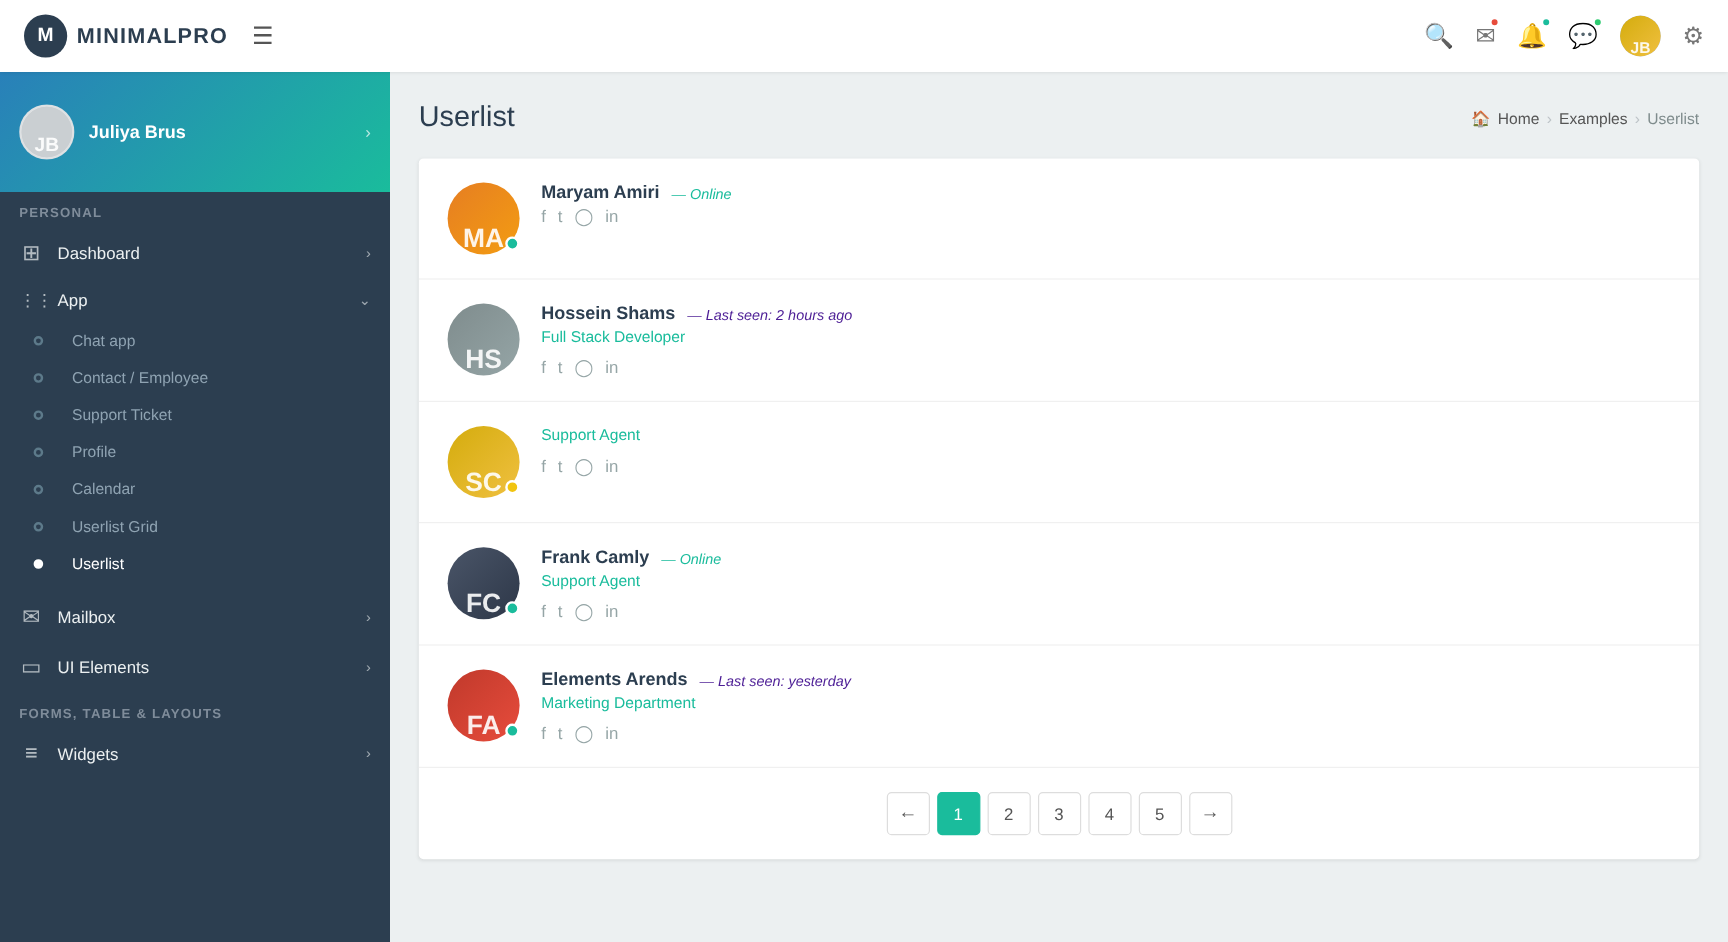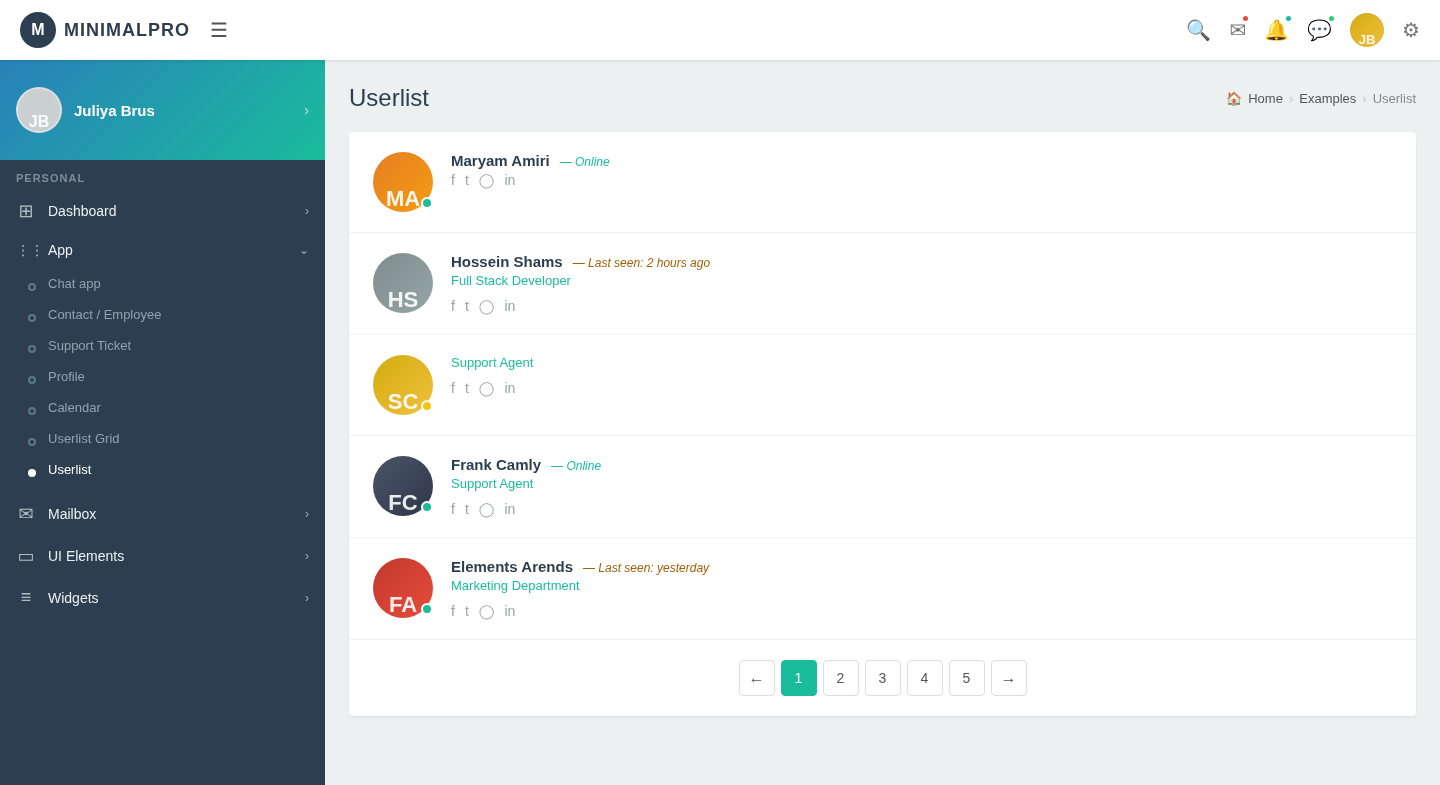--- a/index.html
+++ b/index.html
@@ -88,21 +88,21 @@
     .nav-chevron { font-size: 12px; opacity: 0.6; }
 
     .nav-parent {
       display: flex; align-items: center; gap: 12px;
       padding: 10px 16px; cursor: pointer; color: #ecf0f1;
       font-size: 14px; font-weight: 500; transition: background 0.15s;
     }
     .nav-parent .nav-icon { font-size: 18px; color: #ecf0f1; }
 
     .nav-sub-item {
-      display: flex; align-items: flex-end; gap: 12px;
+      display: flex; align-items: center; gap: 24px;
       padding: 8px 16px 8px 28px; cursor: pointer; color: #8fa3b2;
       font-size: 13px; transition: background 0.15s;
     }
     .nav-sub-item.active { color: #fff; }
     .sub-dot {
       width: 8px; height: 8px; border-radius: 50%;
       border: 2px solid #5d7a8a; flex-shrink: 0;
     }
     .sub-dot.active-dot {
       border-color: #fff; background: #fff;
@@ -151,21 +151,21 @@
       width: 12px; height: 12px; border-radius: 50%;
       border: 2px solid #fff;
     }
     .status-dot.online { background: #1abc9c; }
     .status-dot.yellow { background: #f1c40f; }
     .status-dot.teal { background: #1abc9c; }
 
     .user-info { flex: 1; }
     .user-name-row { display: flex; align-items: flex-end; gap: 10px; margin-bottom: 3px; }
     .user-fullname { font-size: 15px; font-weight: 600; color: #2c3e50; }
-    .user-status-text { font-size: 12px; color: #a16207; font-style: italic; }
+    .user-status-text { font-size: 12px; color: #4c1d95; font-style: italic; }
     .user-status-text.online { color: #1abc9c; }
     .user-role { font-size: 13px; color: #1abc9c; margin-bottom: 10px; }
     .social-icons { display: flex; gap: 10px; }
     .social-icon { font-size: 14px; color: #95a5a6; cursor: pointer; }
 
     
     .pagination-area {
       display: flex; justify-content: center; align-items: center;
       padding: 20px; gap: 6px;
     }
@@ -293,20 +293,21 @@
       <span class="nav-label">Mailbox</span>
       <span class="nav-chevron">›</span>
     </div>
 
     <div class="nav-parent">
       <span class="nav-icon">▭</span>
       <span class="nav-label">UI Elements</span>
       <span class="nav-chevron">›</span>
     </div>
 
+    <div class="section-label">FORMS, TABLE &amp; LAYOUTS</div>
 
     <div class="nav-parent">
       <span class="nav-icon">≡</span>
       <span class="nav-label">Widgets</span>
       <span class="nav-chevron">›</span>
     </div>
 
   </div>
 
   <div class="main-content">

